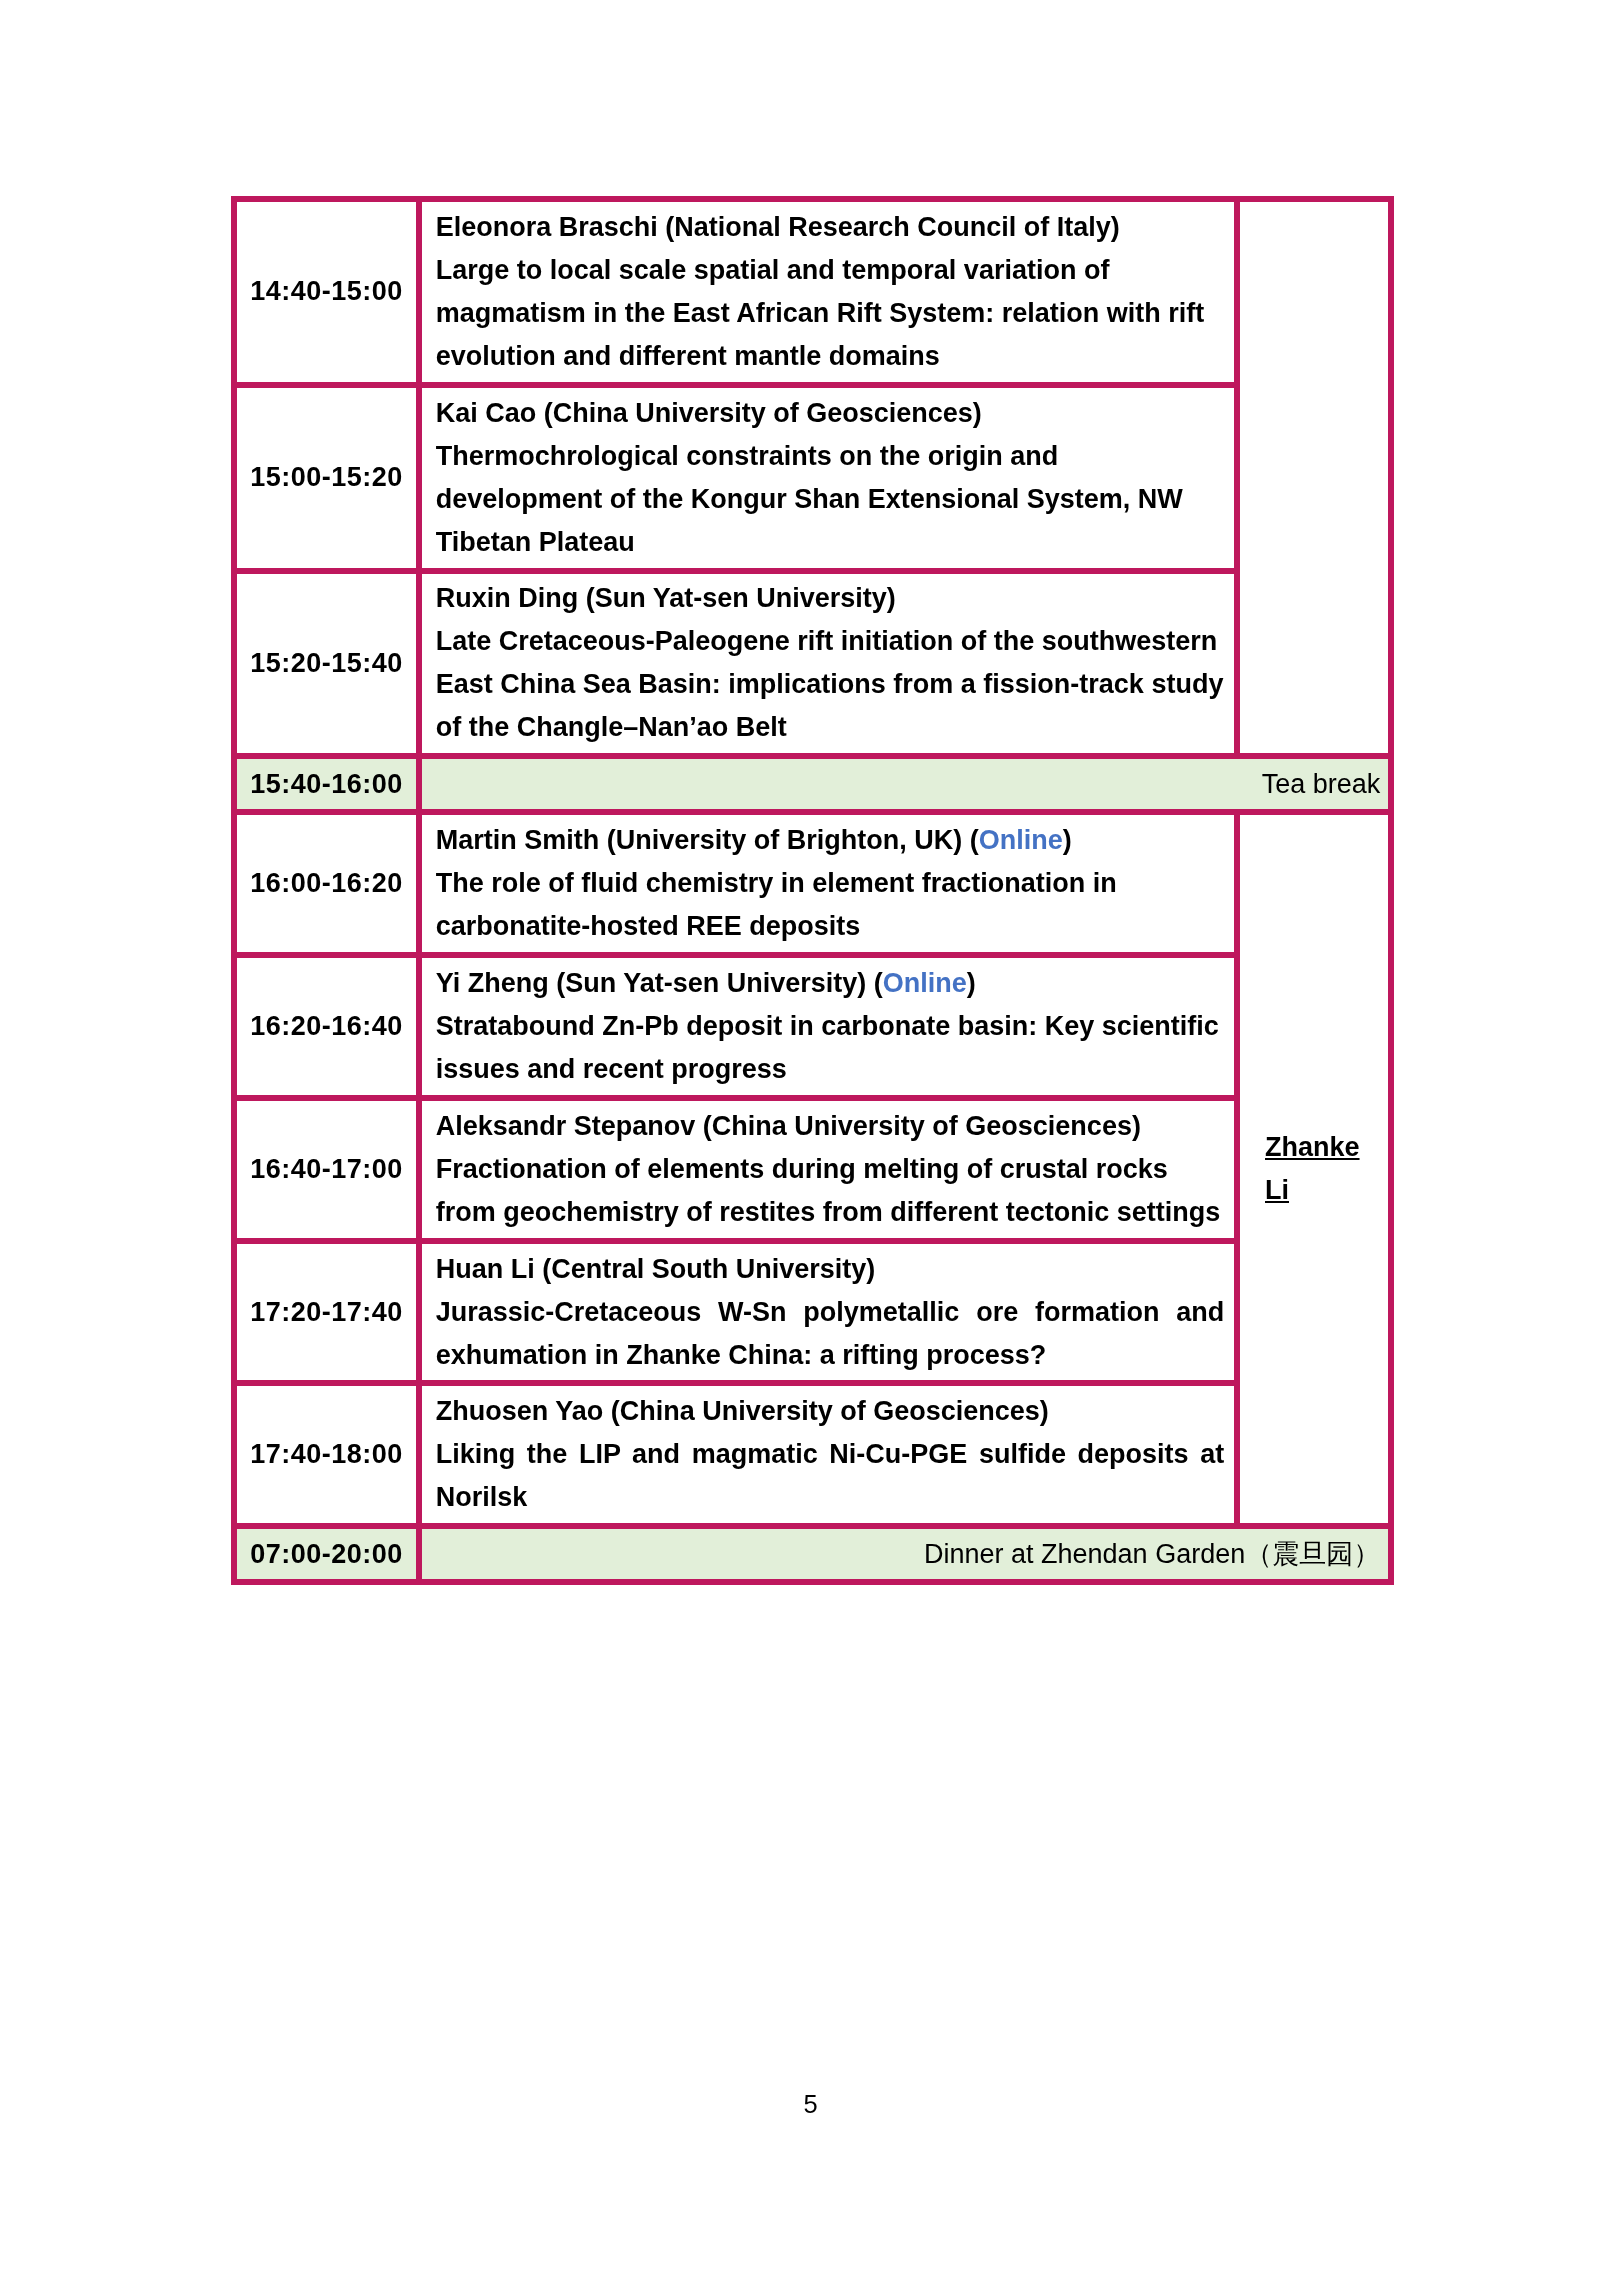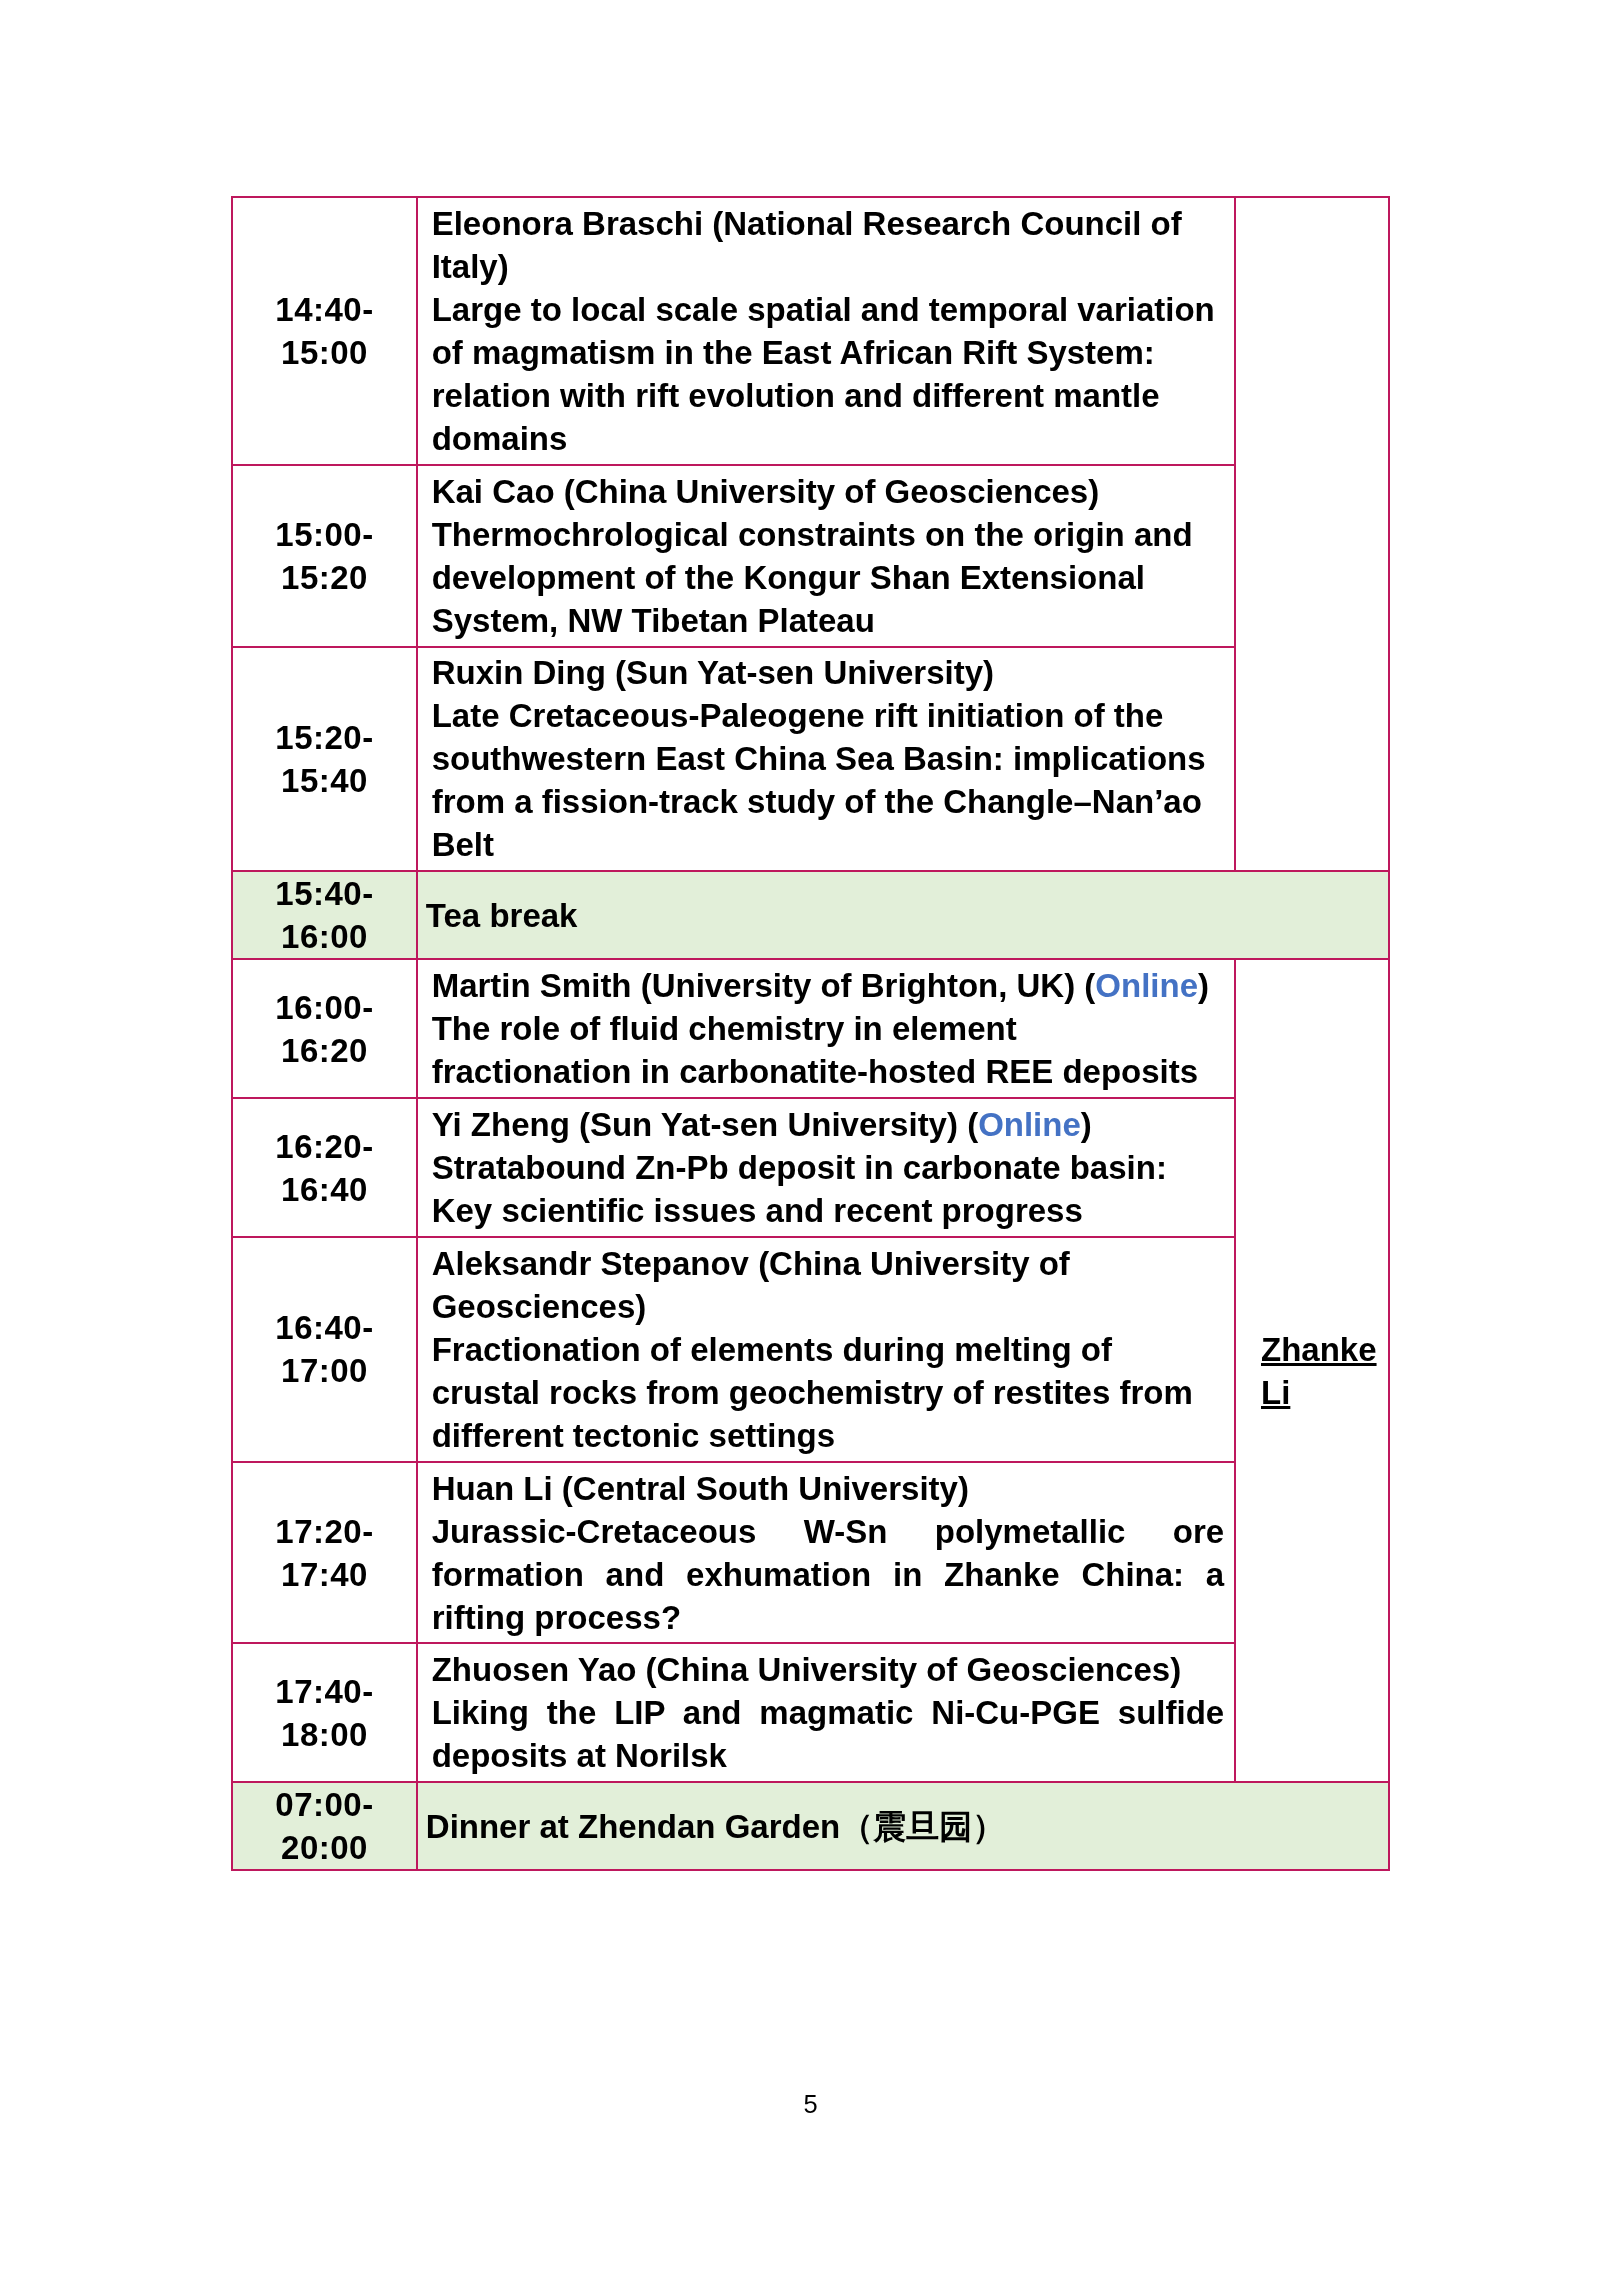--- a/index.html
+++ b/index.html
@@ -22,23 +22,23 @@
     left: 231px;
     top: 196px;
     border-collapse: collapse;
     table-layout: fixed;
     width: 1158px;
   }
   col.c-time  { width: 185px; }
   col.c-talk  { width: 818px; }
   col.c-chair { width: 154px; }
   td {
-    border: 2px solid #be185d;
+    border: 6px solid #be185d;
     vertical-align: middle;
-    font-size: 33px;
+    font-size: 27px;
     line-height: 43px;
   }
   td.time {
     text-align: center;
     font-weight: bold;
     letter-spacing: 0.5px;
     margin-top: 32px;
   }
   td.talk { padding: 3.9px 9.8px 3.9px 13.7px; }
   .speaker { font-weight: bold; }
@@ -46,22 +46,22 @@
   .title.justify { text-align: justify; }
   .online  { color: var(--online-color); font-weight: bold; }
   td.chair {
     text-align: left;
     font-weight: bold;
     padding: 0 25px;
     text-decoration: underline;
   }
   tr.break-row td { background: var(--break-bg); }
   td.break-label {
-    text-align: left;
-    font-weight: bold;
+    text-align: right;
+    font-weight: normal;
     padding: 0 7.8px;
   }
   .row-h178 td { height: 174px; }
   .row-h134 td { height: 131px; }
   .row-h172 td { height: 169px; }
   .row-h132 td { height: 129px; }
   .row-h130 td { height: 127px; }
   .row-h71  td { height: 56px;  }
   .page-number {
     position: absolute;

